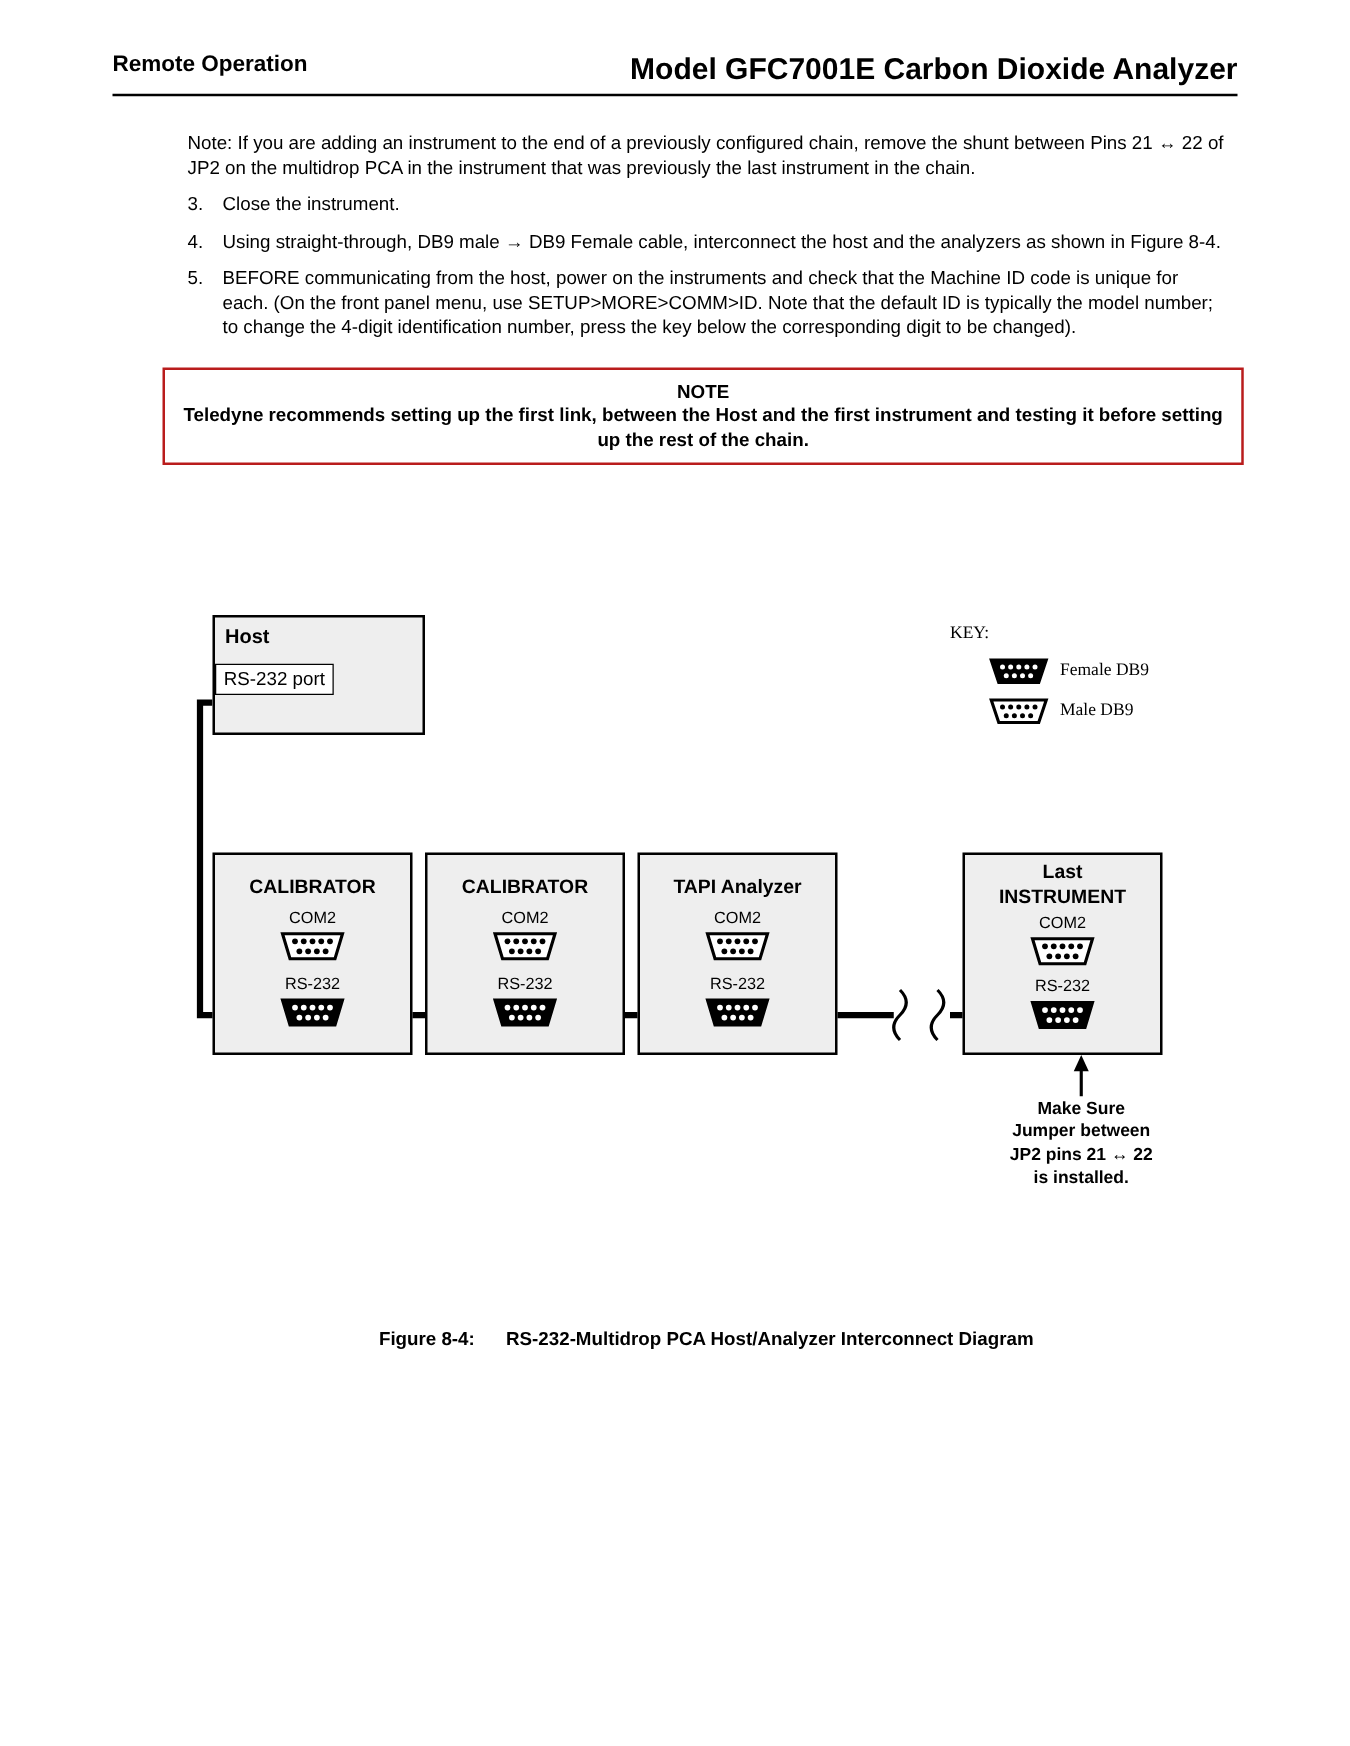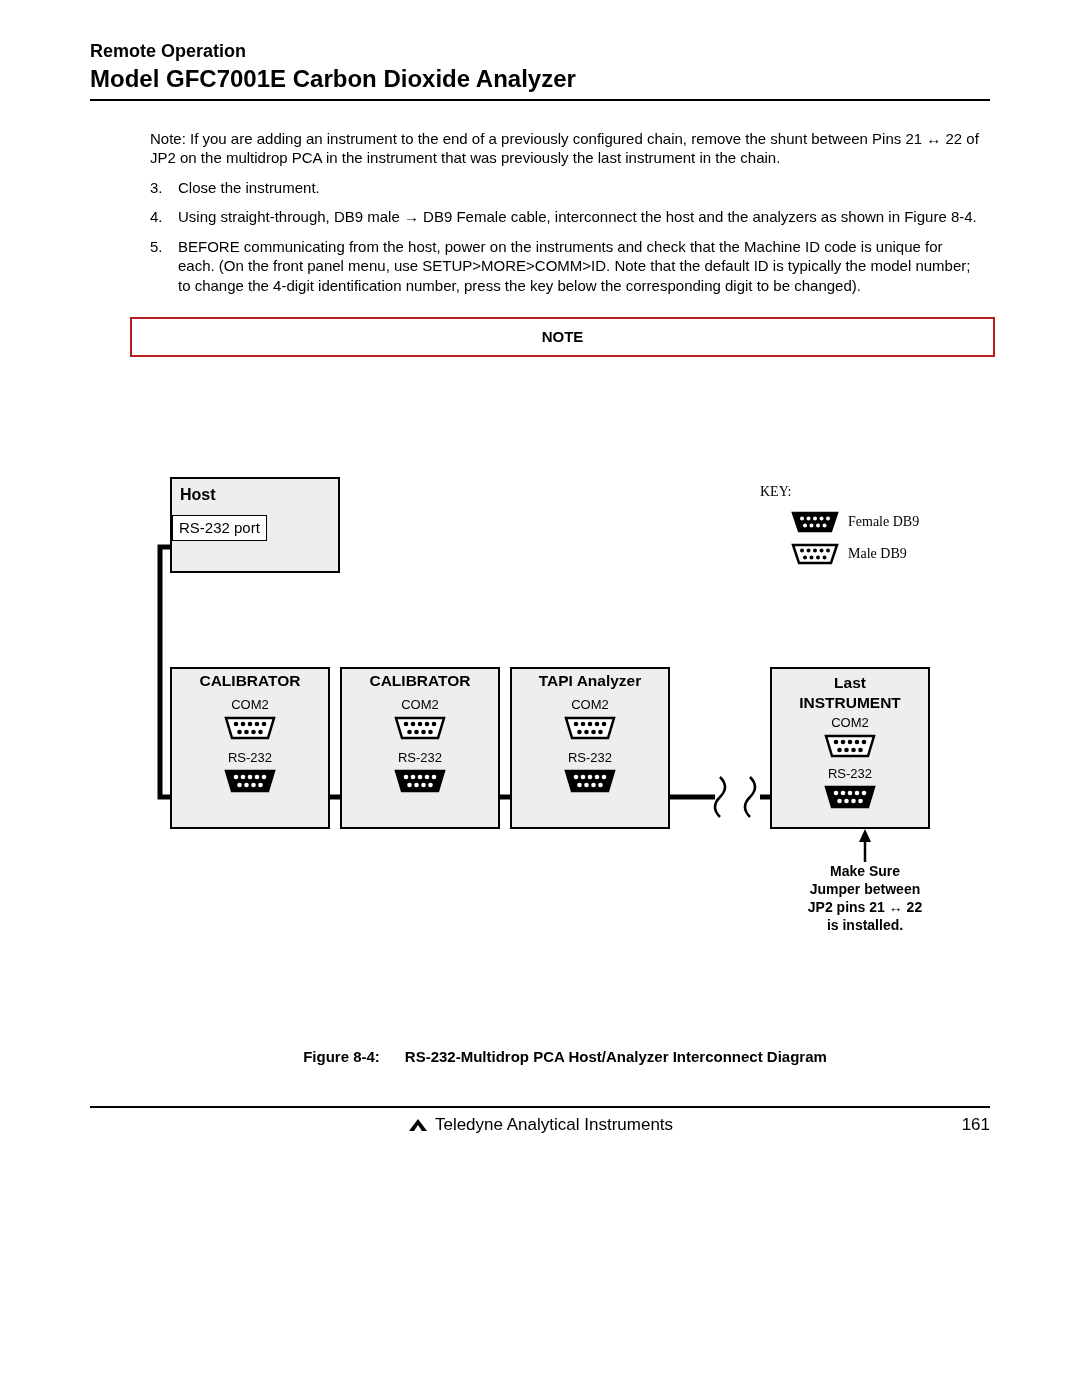--- a/index.html
+++ b/index.html
@@ -17,21 +17,20 @@
     box-sizing: border-box;
     width: 1080px;
     position: relative;
   }
   .header-row {
     display: flex;
     justify-content: space-between;
     border-bottom: 2px solid #000;
     padding-bottom: 4px;
     margin-bottom: 28px;
-    flex-direction: column;
   }
   .header-left { font-weight: bold; font-size: 18px; }
   .header-right { font-weight: bold; font-size: 24px; }
   .body {
     padding-left: 60px;
     padding-right: 10px;
   }
   .body p { margin: 0 0 6px 0; }
   .list-row { display: flex; margin-top: 10px; }
   .list-num { width: 28px; flex: 0 0 28px; }
@@ -84,21 +83,21 @@
     display: inline-block;
     padding: 2px 6px;
     margin-top: 10px;
     font-size: 15px;
     margin-left: -8px;
   }
   .inst-box {
     top: 190px; width: 160px; height: 162px;
     text-align: center;
   }
-  .inst-title { font-weight: bold; font-size: 15.5px; margin-top: 2px; }
+  .inst-title { font-weight: bold; font-size: 15.5px; margin-top: 16px; }
   .inst-port-label { font-size: 13px; margin-top: 6px; }
   .key-area { position: absolute; right: 30px; top: 6px; width: 190px; font-size: 14px; font-family: Liberation Serif, serif; }
   .key-row { display:flex; align-items:center; gap:8px; margin-bottom: 10px; }
   .jumper-note { position:absolute; left: 635px; top: 385px; width: 160px; text-align:center; font-weight:bold; font-size:14px; }
 </style>
 </head>
 <body>
 
 <div class="page">
   <div class="header-row">
@@ -117,20 +116,21 @@
       <div class="list-num">4.</div>
       <div class="list-text">Using straight-through, DB9 male → DB9 Female cable, interconnect the host and the analyzers as shown in Figure 8-4.</div>
     </div>
     <div class="list-row">
       <div class="list-num">5.</div>
       <div class="list-text">BEFORE communicating from the host, power on the instruments and check that the Machine ID code is unique for each. (On the front panel menu, use SETUP&gt;MORE&gt;COMM&gt;ID. Note that the default ID is typically the model number; to change the 4-digit identification number, press the key below the corresponding digit to be changed).</div>
     </div>
 
     <div class="note-box">
       <div class="note-title">NOTE</div>
+      <div class="note-body">Teledyne  recommends setting up the first link, between the Host and the first instrument and testing it before setting up the rest of the chain.</div>
     </div>
 
     <div class="figure-area">
 
       <svg width="840" height="560" style="position:absolute;left:0;top:0">
 
         <path d="M20 70 L10 70 L10 320 L60 320 L60 312" stroke="#000" stroke-width="5" fill="none"></path>
 
         <path d="M120 258 L120 270 L155 270 L155 320 L230 320 L230 312" stroke="#000" stroke-width="5" fill="none"></path>
 
@@ -334,23 +334,13 @@
       </div>
     </div>
 
     <div class="fig-caption">
       <span>Figure 8-4:</span>
       &nbsp;&nbsp;&nbsp;&nbsp;
       <span>RS-232-Multidrop PCA Host/Analyzer Interconnect Diagram</span>
     </div>
   </div>
 
-  <div class="footer-rule">
-    <div class="footer-label">
-      <svg class="logo" viewBox="0 0 22 16">
-        <path d="M2 14 L11 2 L20 14 Z" fill="#000"></path>
-        <path d="M7 14 L11 8 L15 14 Z" fill="#fff"></path>
-      </svg>
-      <span>Teledyne Analytical Instruments</span>
-    </div>
-    <div class="footer-page">161</div>
-  </div>
 </div>
 
 </body></html>

